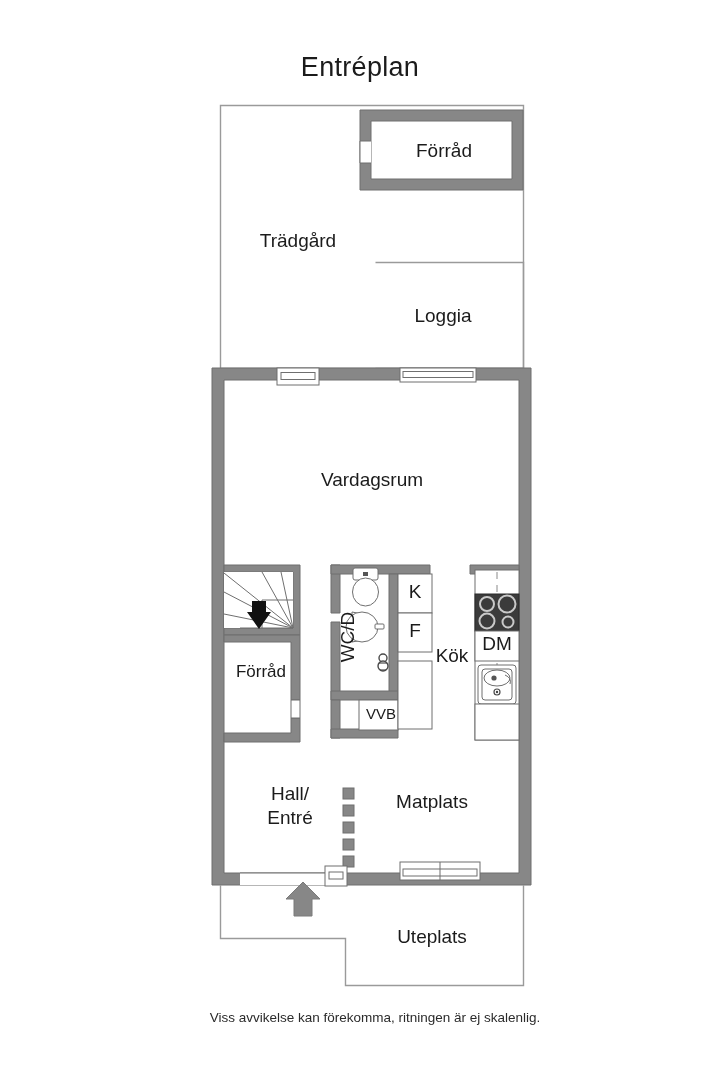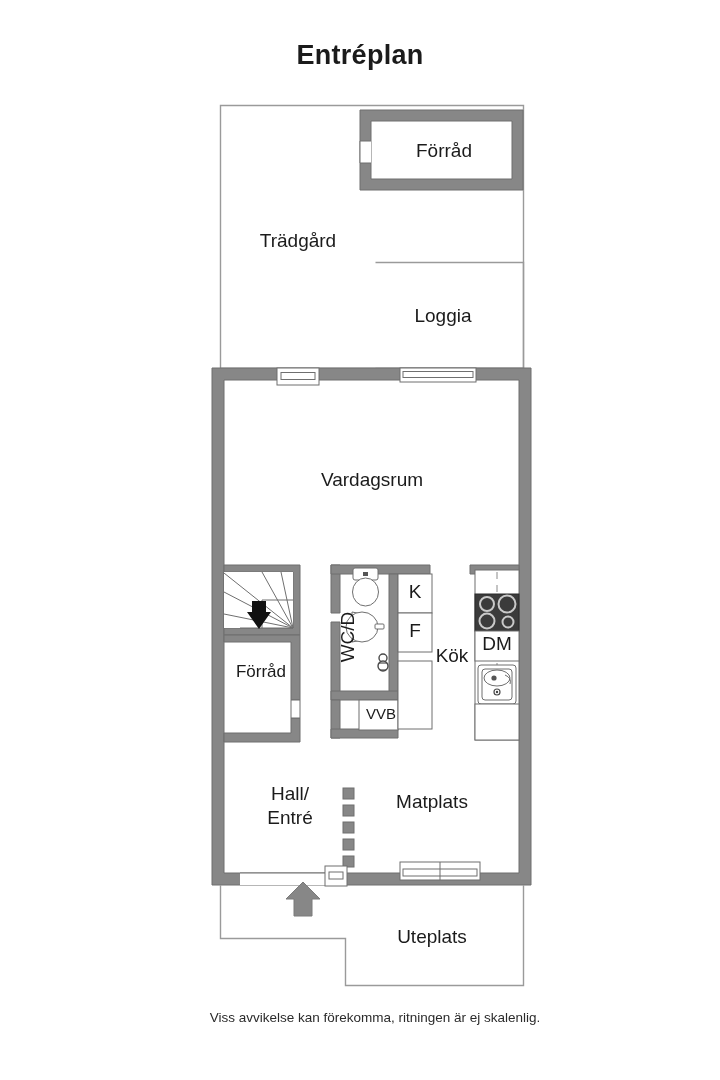--- a/index.html
+++ b/index.html
@@ -16,26 +16,26 @@
     overflow: hidden;
     position: relative;
   }
   #page {
     position: relative;
     width: 720px;
     height: 1080px;
   }
   #plan-title {
     position: absolute;
-    top: 40px;
+    top: 52px;
     left: 0;
     width: 720px;
     text-align: center;
     font-size: 27px;
-    font-weight: 700;
+    font-weight: 400;
     letter-spacing: 0.3px;
     color: #1b1b1b;
   }
   #plan-svg-wrap {
     position: absolute;
     top: 0;
     left: 0;
     width: 720px;
     height: 1080px;
   }

